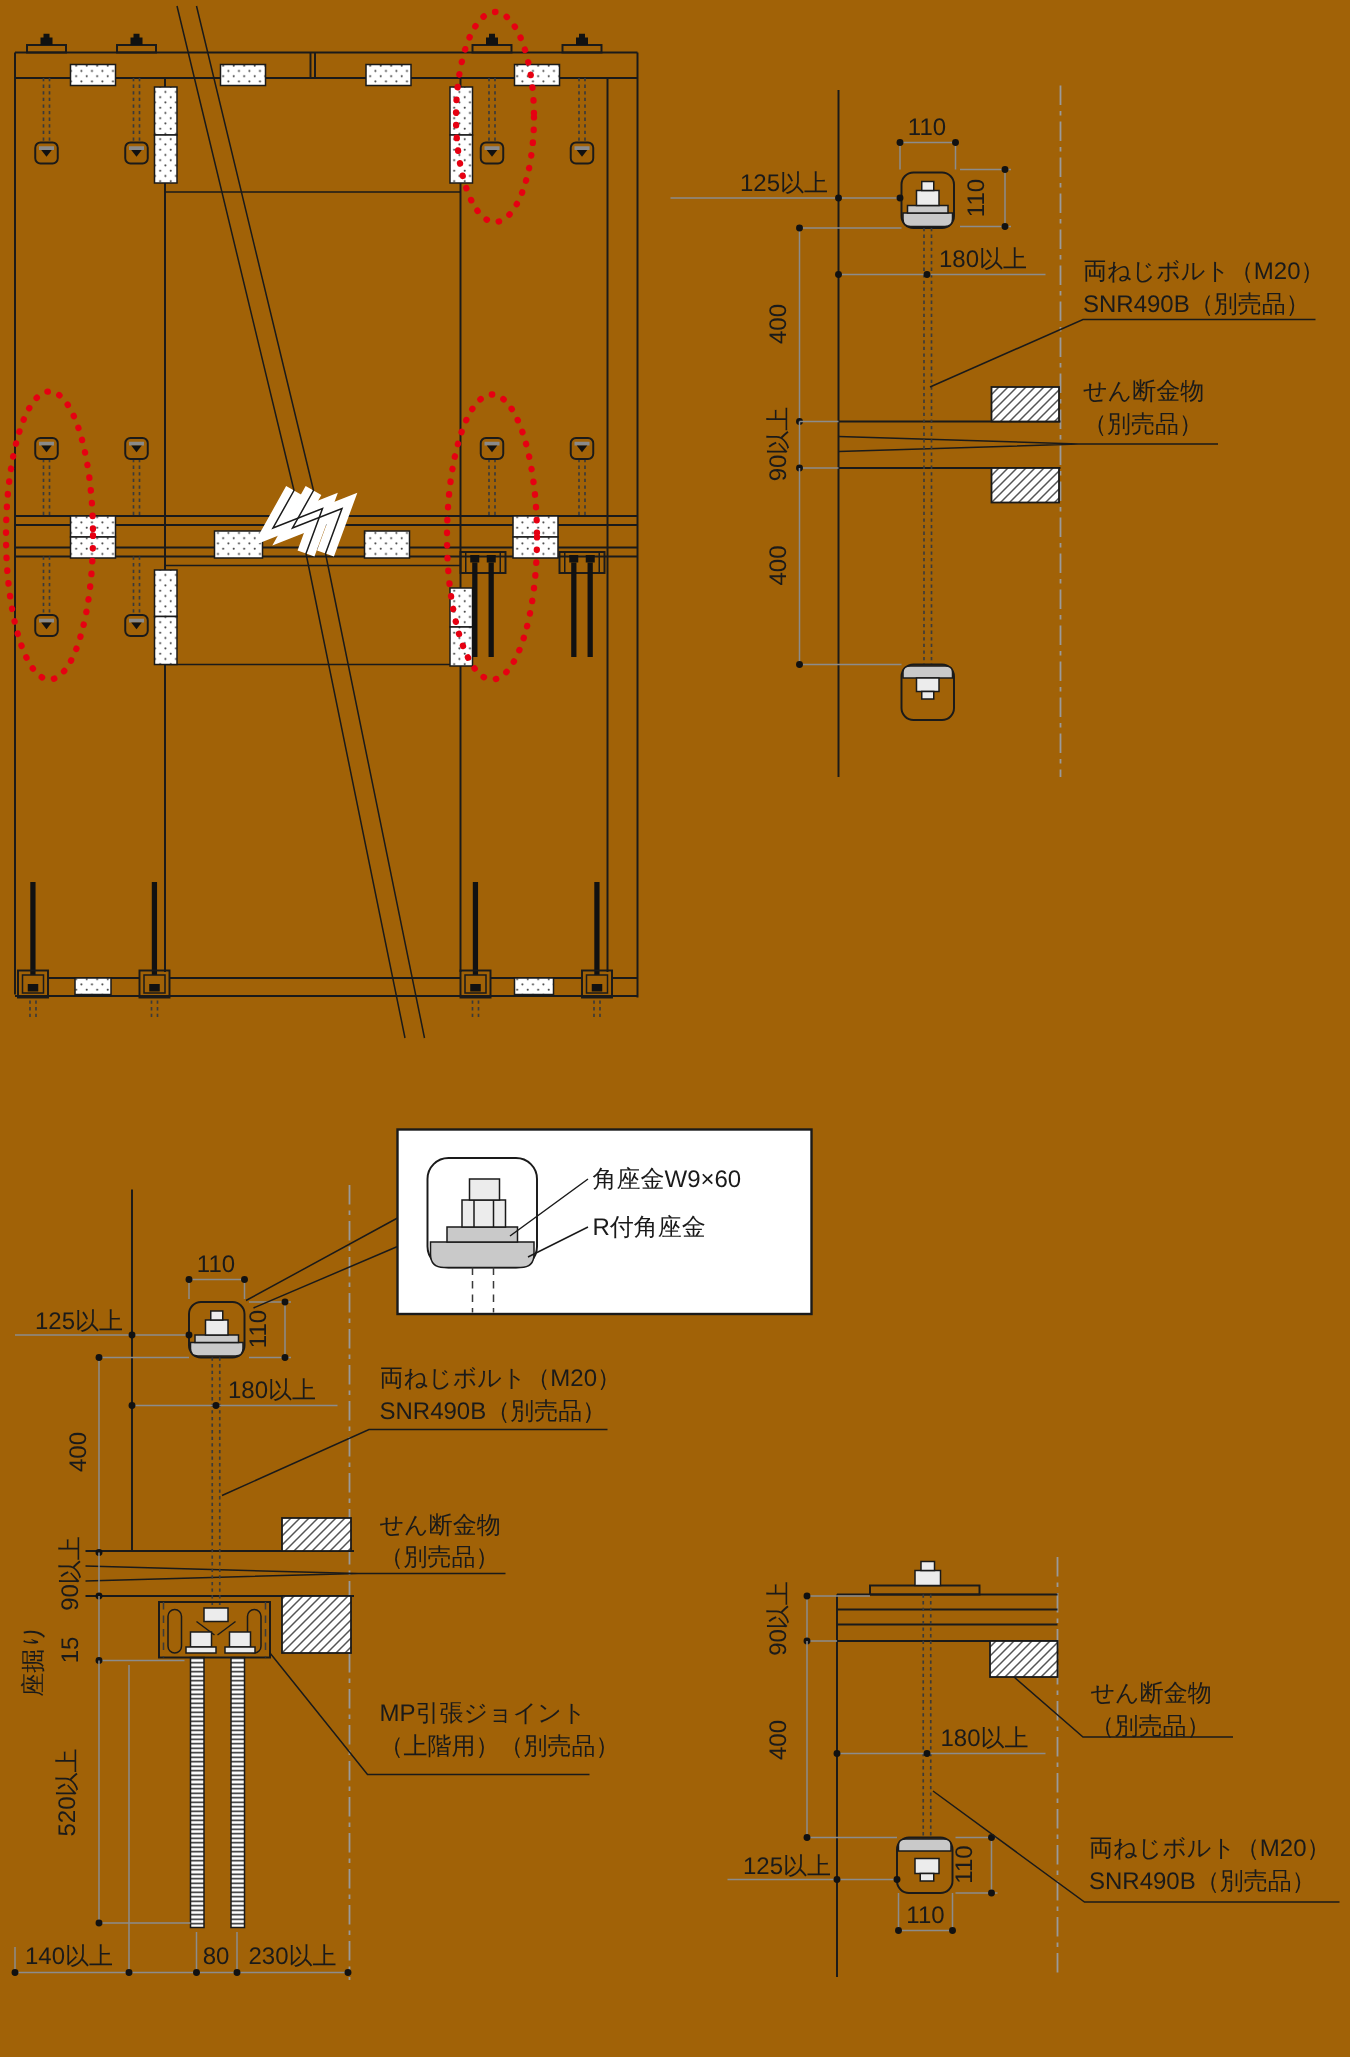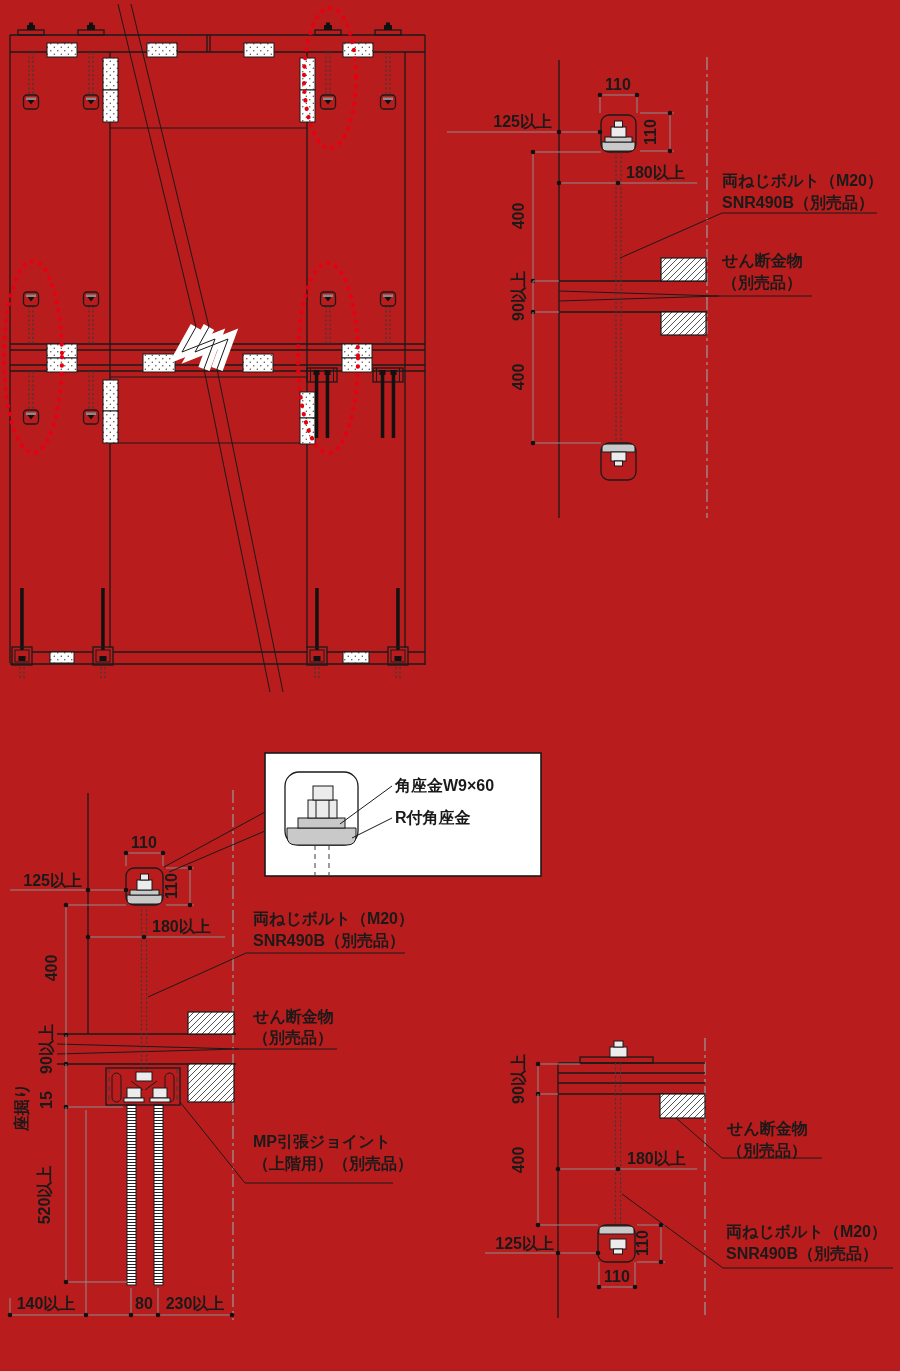--- a/index.html
+++ b/index.html
@@ -1,16 +1,16 @@
 <!DOCTYPE html>
 <html><head>
 <meta charset="utf-8">
 <style>
   html,body{margin:0;padding:0;background:#fff;}
-  .canvas{position:relative;width:900px;height:1371px;background:#b91c1c;overflow:hidden;font-weight:bold;}
+  .canvas{position:relative;width:900px;height:1371px;background:#a16207;overflow:hidden;}
   svg{position:absolute;left:0;top:0;}
   .ln{stroke:#1a1a1a;stroke-width:1.3;fill:none;}
   .lnthin{stroke:#1a1a1a;stroke-width:1;fill:none;}
   .dim{stroke:#8c8c8c;stroke-width:1;fill:none;}
   .cl{stroke:#9a9a9a;stroke-width:1.2;stroke-dasharray:13 4 3 4;fill:none;}
   .dotl{stroke:#3a3a3a;stroke-width:1.1;stroke-dasharray:2.2 2.2;fill:none;}
   .dashl{stroke:#3a3a3a;stroke-width:1;stroke-dasharray:5 4;fill:none;}
   .txt{font-family:"Liberation Sans","DejaVu Sans",sans-serif;font-size:16px;fill:#1a1a1a;}
   .washer{fill:#c9c9c9;stroke:#1a1a1a;stroke-width:1;}
   .nut{fill:#ececec;stroke:#1a1a1a;stroke-width:1;}

